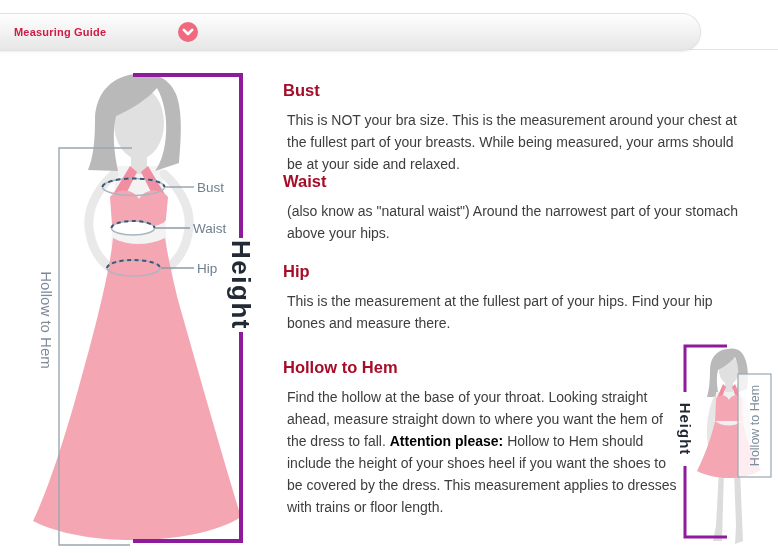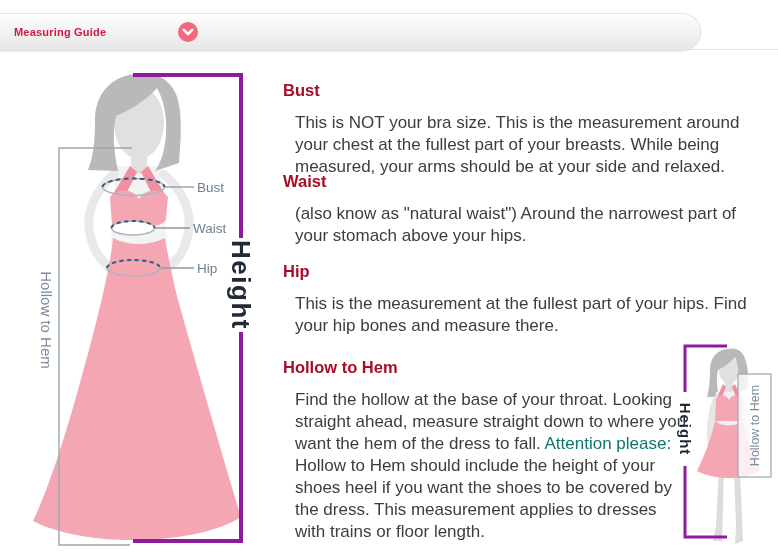--- a/index.html
+++ b/index.html
@@ -14,27 +14,27 @@
           border-radius:0 19px 19px 0;
           box-shadow:0 1px 2px rgba(0,0,0,0.08);
           cursor:pointer;}
   .header .title{position:absolute;left:14px;top:0;height:36px;line-height:36px;
           font-size:11px;font-weight:bold;color:#d01b43;letter-spacing:.2px;}
   .chev{position:absolute;left:178px;top:8px;width:20px;height:20px;display:block;}
 
   
   .section{position:absolute;left:283px;}
   .section h2{margin:0 0 9px 0;font-size:16.5px;font-weight:bold;color:#a50d29;}
-  .section p{margin:12px;font-size:17px;line-height:22px;color:#3d3d3d;width:452px;}
+  .section p{margin:4px;font-size:14px;line-height:22px;color:#3d3d3d;width:452px;}
   #sec-bust{top:81px;}
   #sec-waist{top:172px;}
   #sec-hip{top:262px;}
   #sec-hollow{top:358px;}
   #sec-hollow p{width:392px;}
-  .attention{color:#0f766e;font-weight:normal;}
+  .attention{color:#000000;font-weight:bold;}
 
   
   .fig-main{position:absolute;left:18px;top:58px;}
   .fig-small{position:absolute;left:652px;top:335px;}
   svg text{font-family:"Liberation Sans",sans-serif;}
 </style>
 </head>
 <body>
 
 <div class="page">

